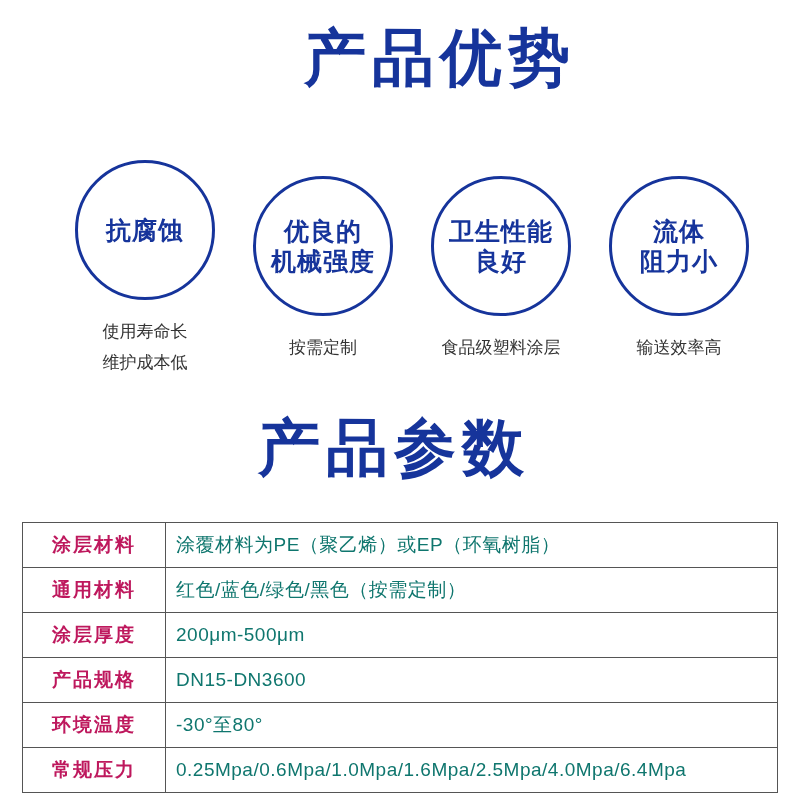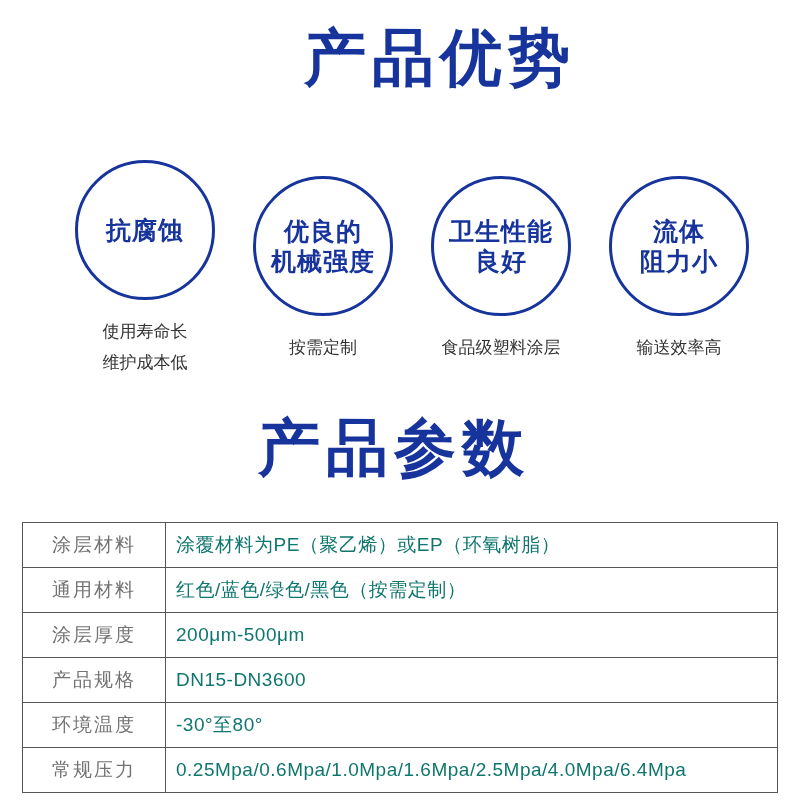--- a/index.html
+++ b/index.html
@@ -106,24 +106,24 @@
     border: 1px solid #555555;
     height: 44px;
     padding: 0 10px;
     font-size: 19px;
     color: #0f766e;
     font-family: "Liberation Sans", sans-serif;
     vertical-align: middle;
   }
   .params-table td.key {
     width: 122px;
-    font-weight: normal;
+    font-weight: bold;
     letter-spacing: 2px;
     text-align: center;
-    color: #737373;
+    color: #be185d;
   }
   .params-table td.val {
     letter-spacing: 0.5px;
   }
 </style>
 </head>
 <body>
 
 <div class="page">
 

